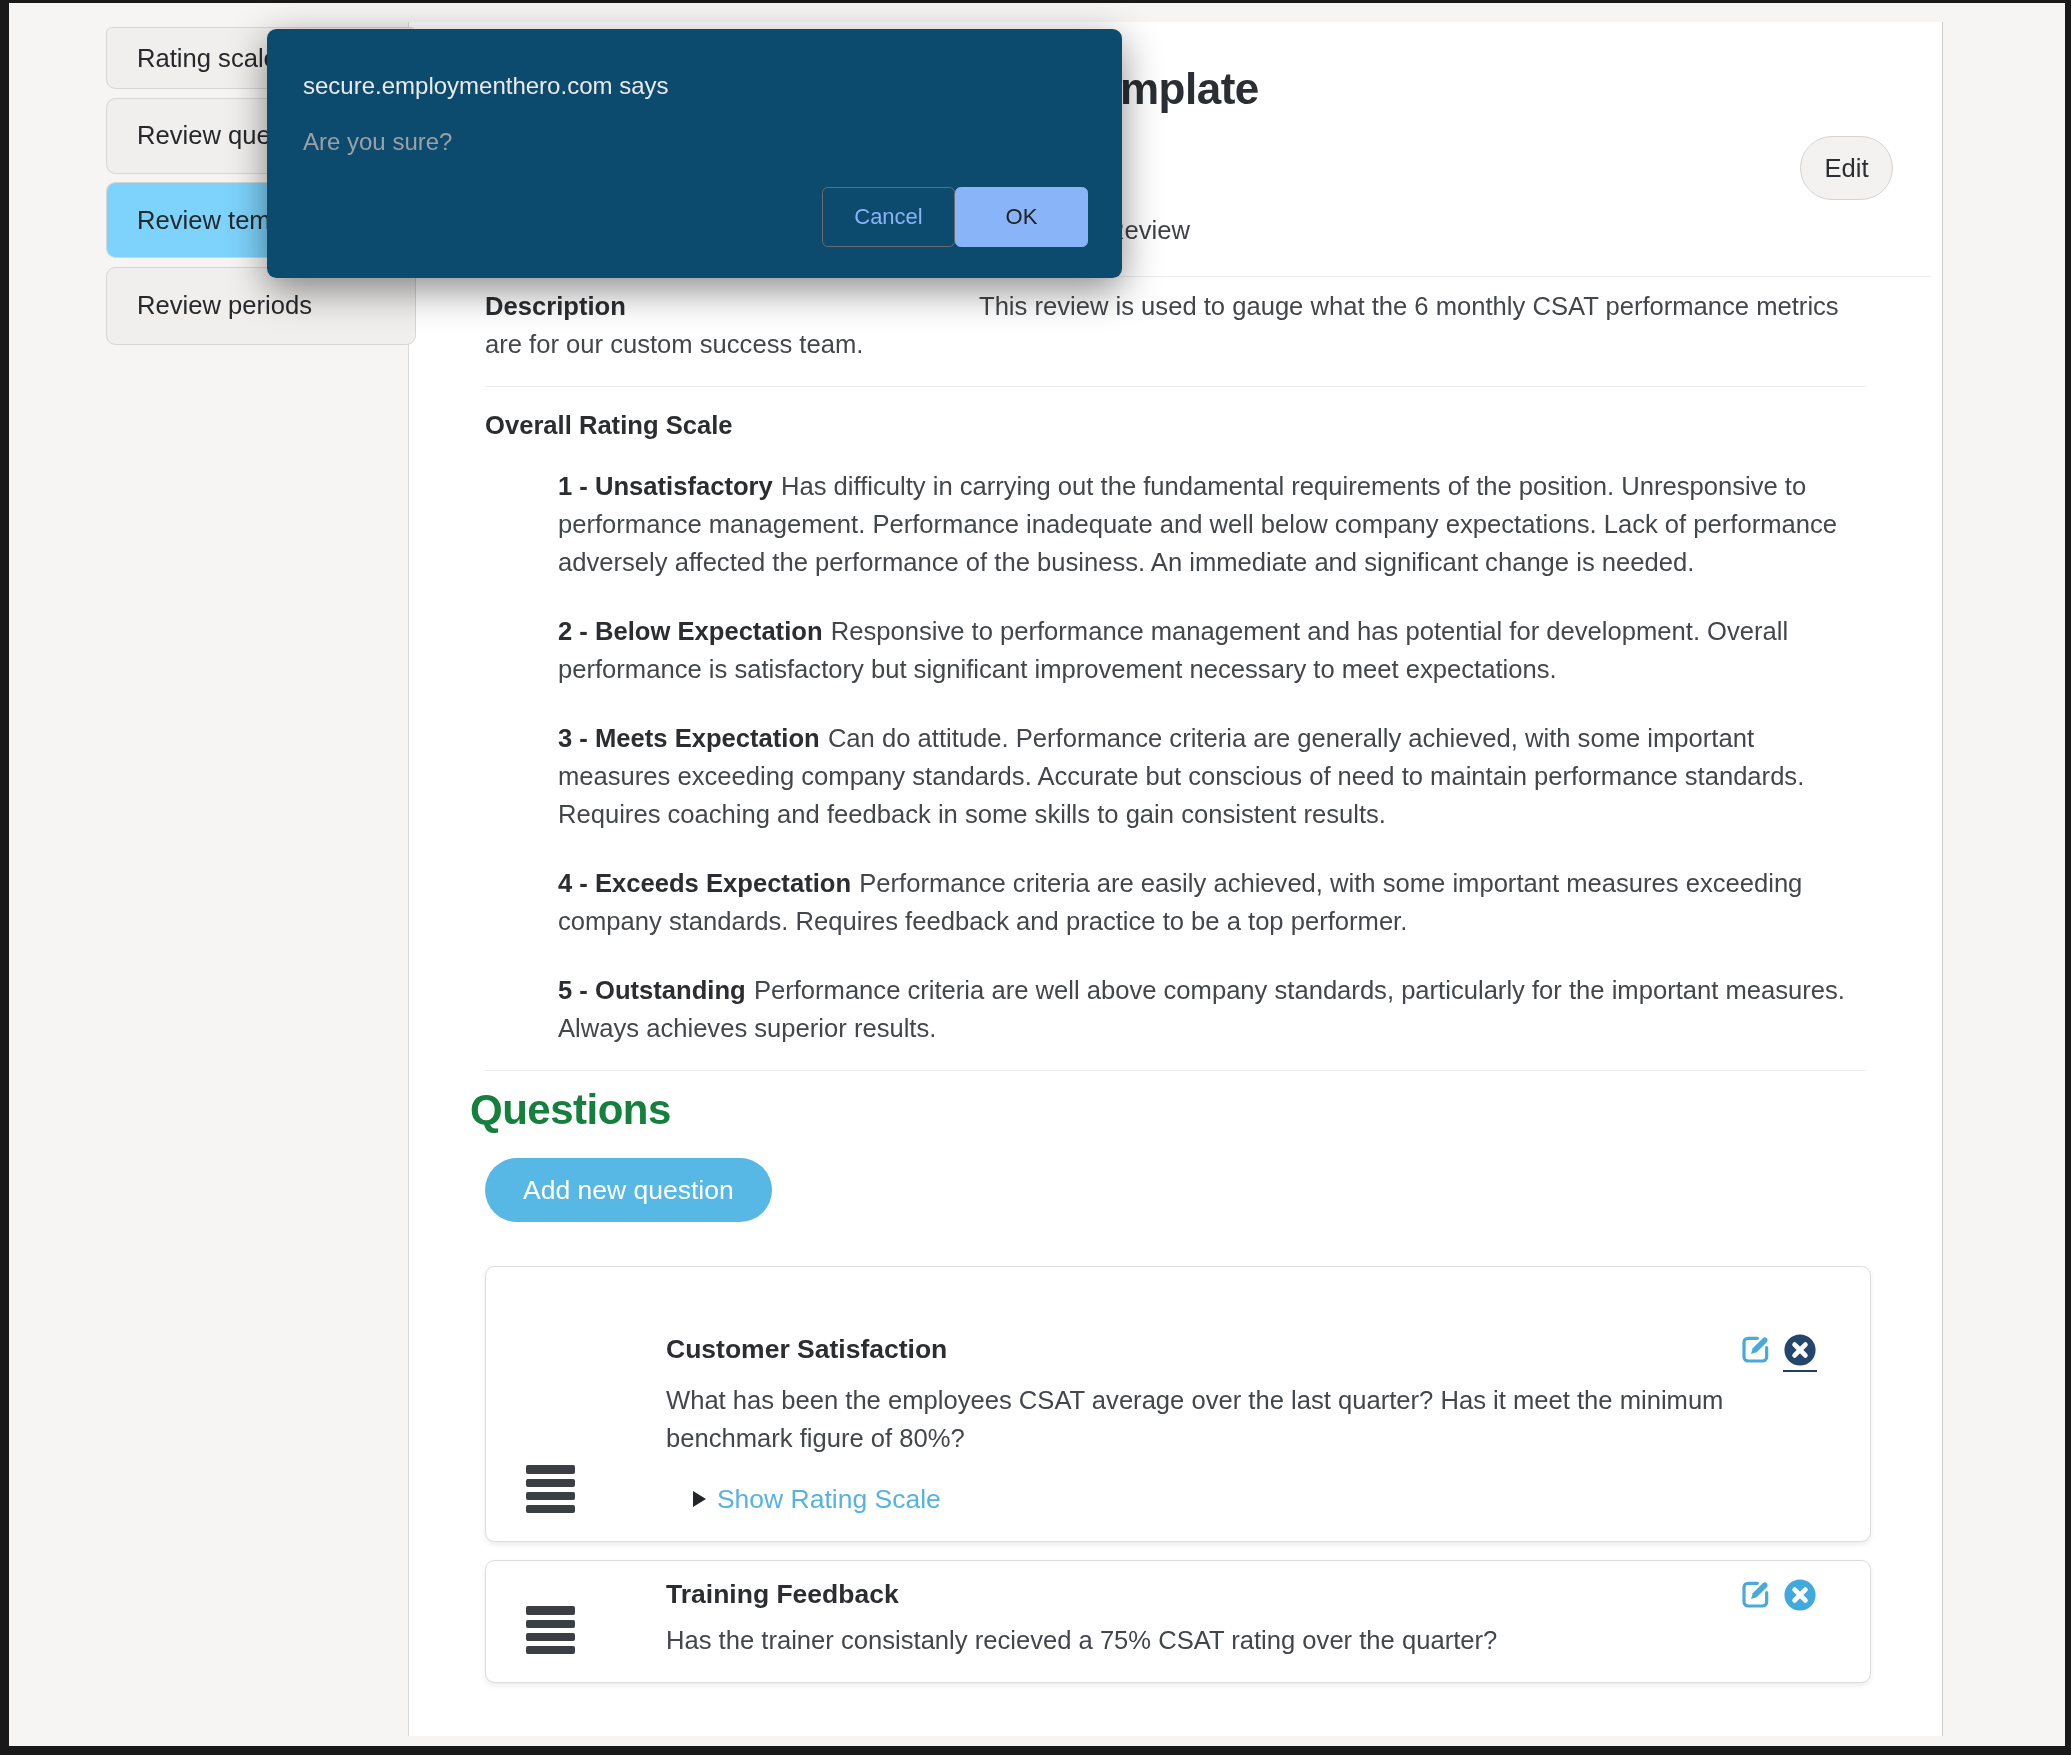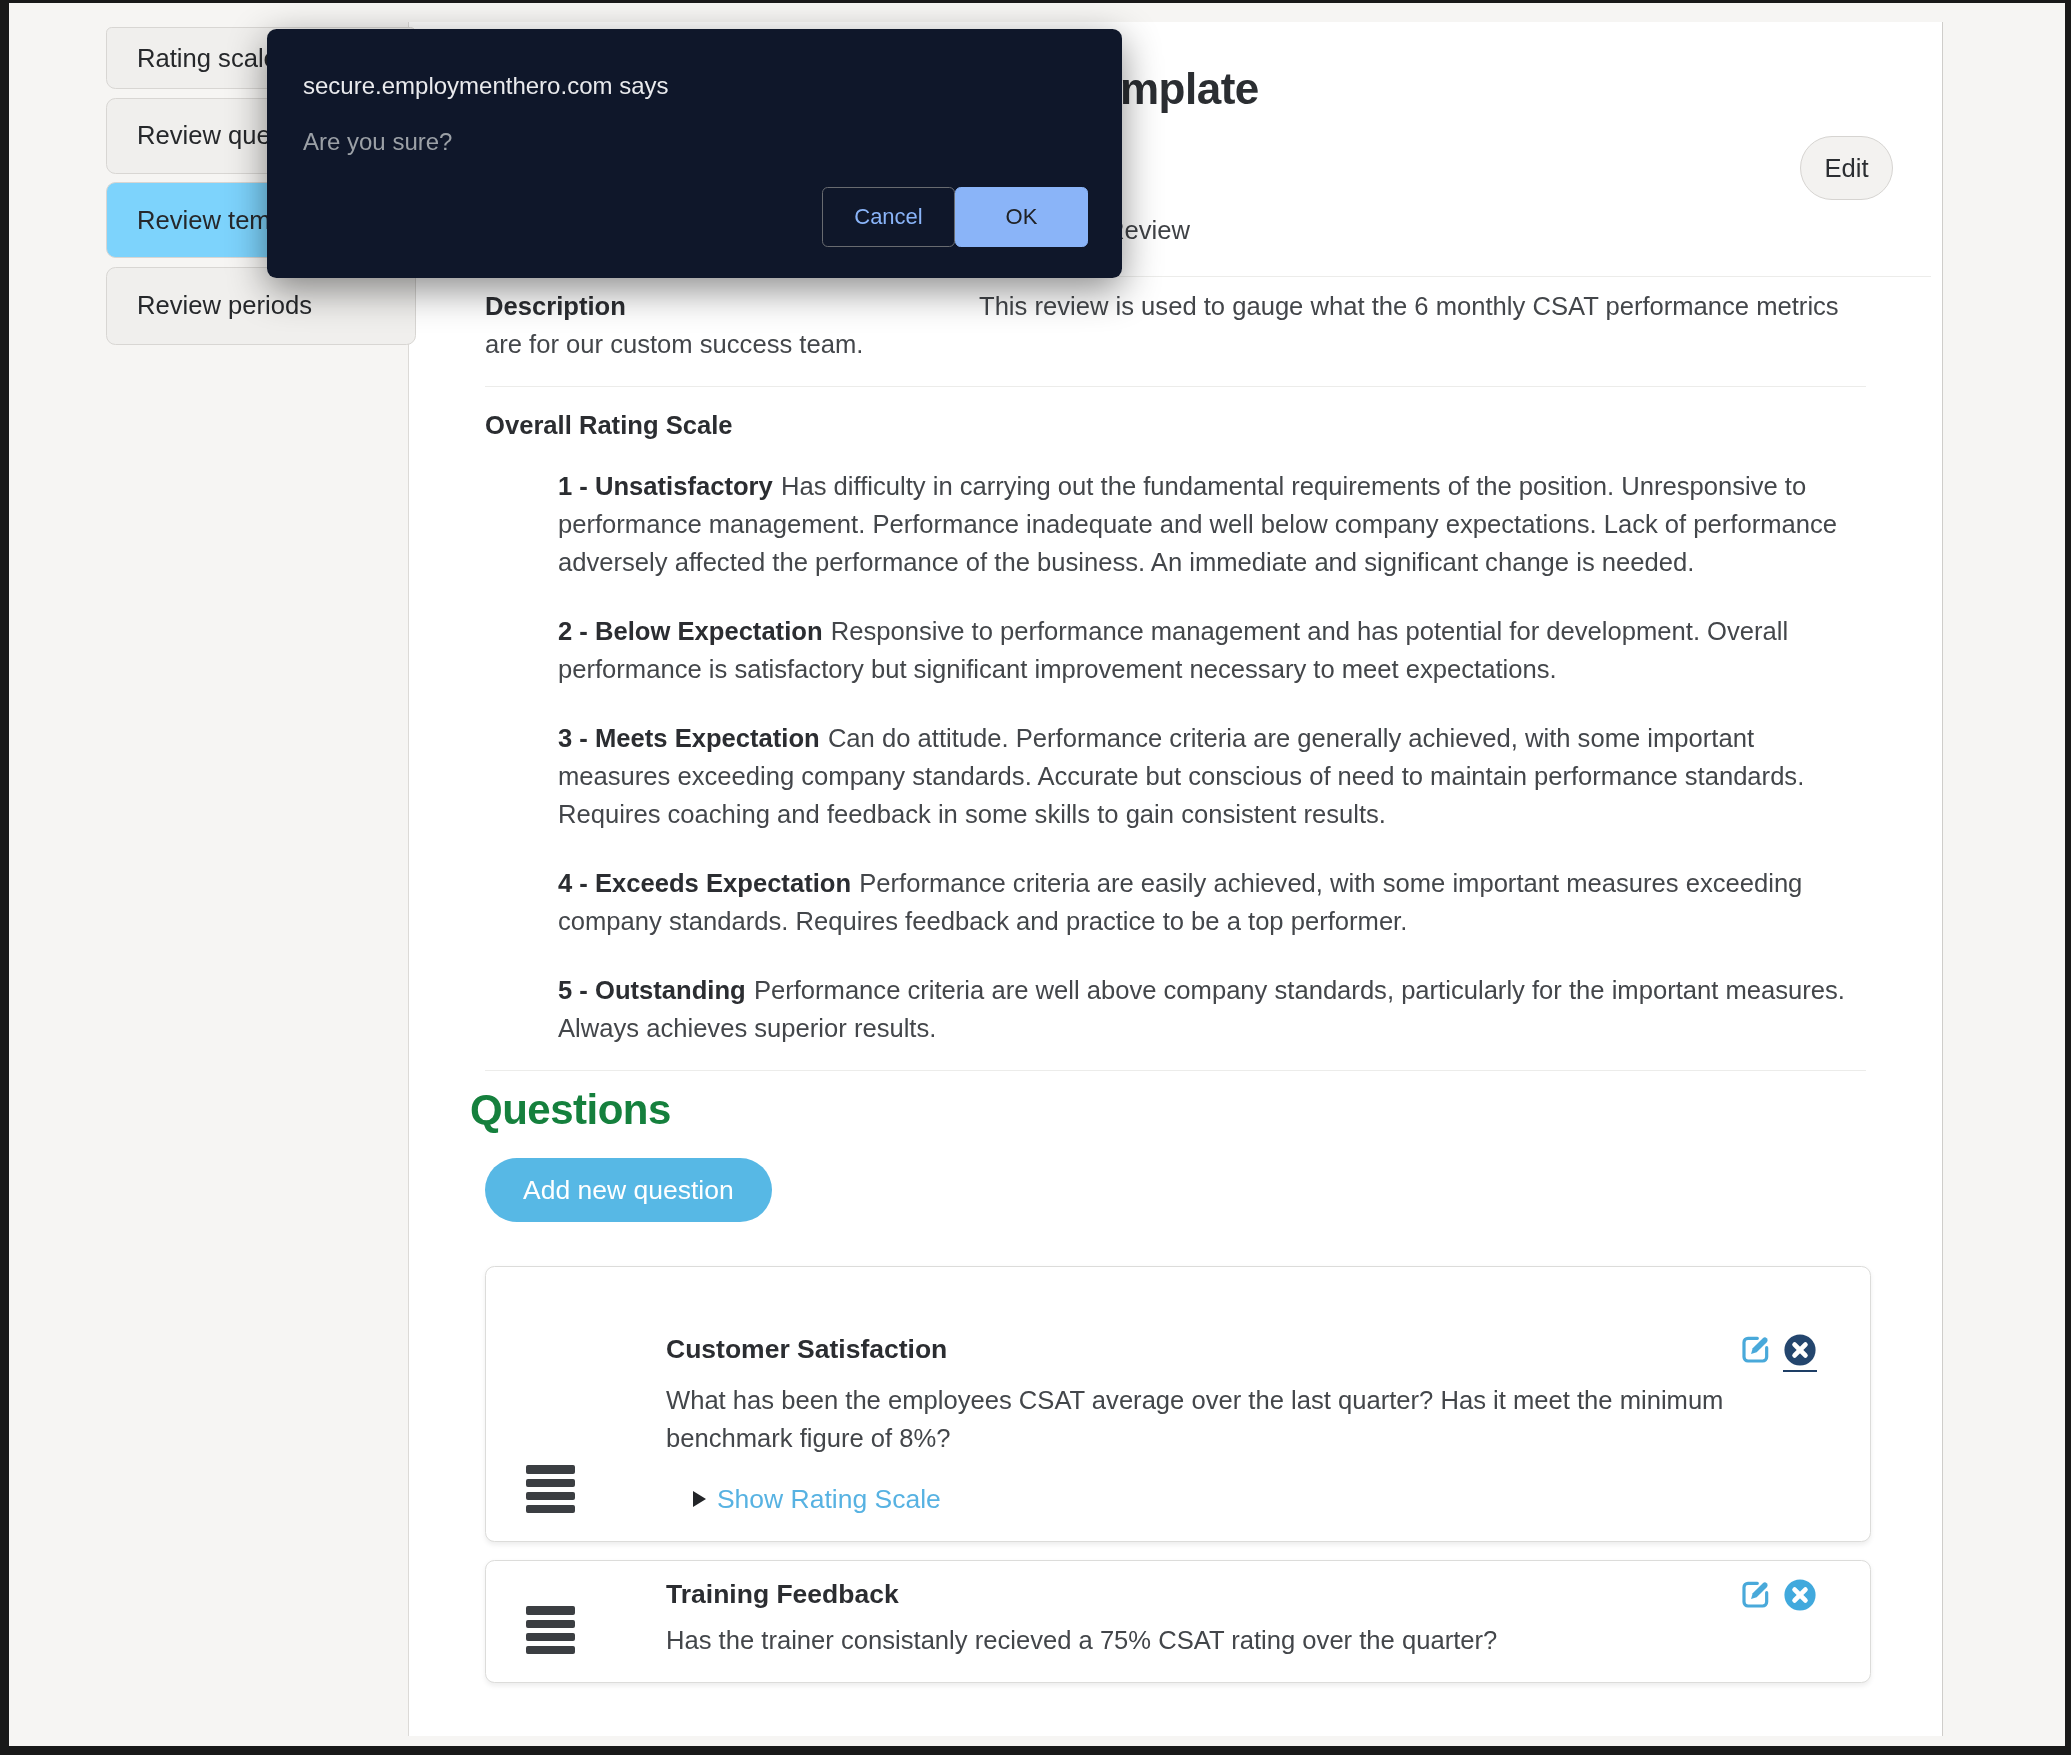--- a/index.html
+++ b/index.html
@@ -102,21 +102,21 @@
     cursor:pointer;
   }
   .tab-1 { height:62px; border-top-left-radius:5.7px; border-top-right-radius:5.7px; }
   .tab-2 { height:76px; }
   .tab-3 { height:76px; background:#7dd3fc; }
   .tab-4 { height:78px; }
 
   
   .dialog {
     position:absolute; left:258px; top:25.6px; width:855px; height:249px;
-    background:#0f172a; border-radius:9.5px; z-index:30;
+    background:#0c4a6e; border-radius:9.5px; z-index:30;
     box-shadow:0 11.4px 38px rgba(0,0,0,0.45);
     padding:42px 34px 0 36px;
   }
   .dialog-title { font-size:24px; line-height:29px; color:#e9eaed; }
   .dialog-msg { margin-top:28px; font-size:24px; color:#9ba0a6; }
   .dialog-buttons {
     position:absolute; right:34px; bottom:31px; display:flex; border-radius:12px;
   }
   .dlg-btn {
     width:133px; height:60px; border-radius:5.7px; font-size:22px;
@@ -182,21 +182,21 @@
                 </svg>
               </span>
               <span class="icon-btn focused">
                 <svg viewBox="0 0 24 24" width="34" height="34">
                   <circle cx="12" cy="12" r="11" fill="#24466e"></circle>
                   <path d="M8.2 8.2 L15.8 15.8 M15.8 8.2 L8.2 15.8" stroke="#ffffff" stroke-width="3.4" stroke-linecap="round"></path>
                 </svg>
               </span>
             </div>
           </div>
-          <p class="q-text">What has been the employees CSAT average over the last quarter? Has it meet the minimum benchmark figure of 8%?</p>
+          <p class="q-text">What has been the employees CSAT average over the last quarter? Has it meet the minimum benchmark figure of 80%?</p>
           <div class="q-link">
             <span class="tri"></span>
             <span class="link-text">Show Rating Scale</span>
           </div>
         </div>
       </div>
 
       <div class="question-card card-2">
         <div class="drag-handle">
           <span></span>

